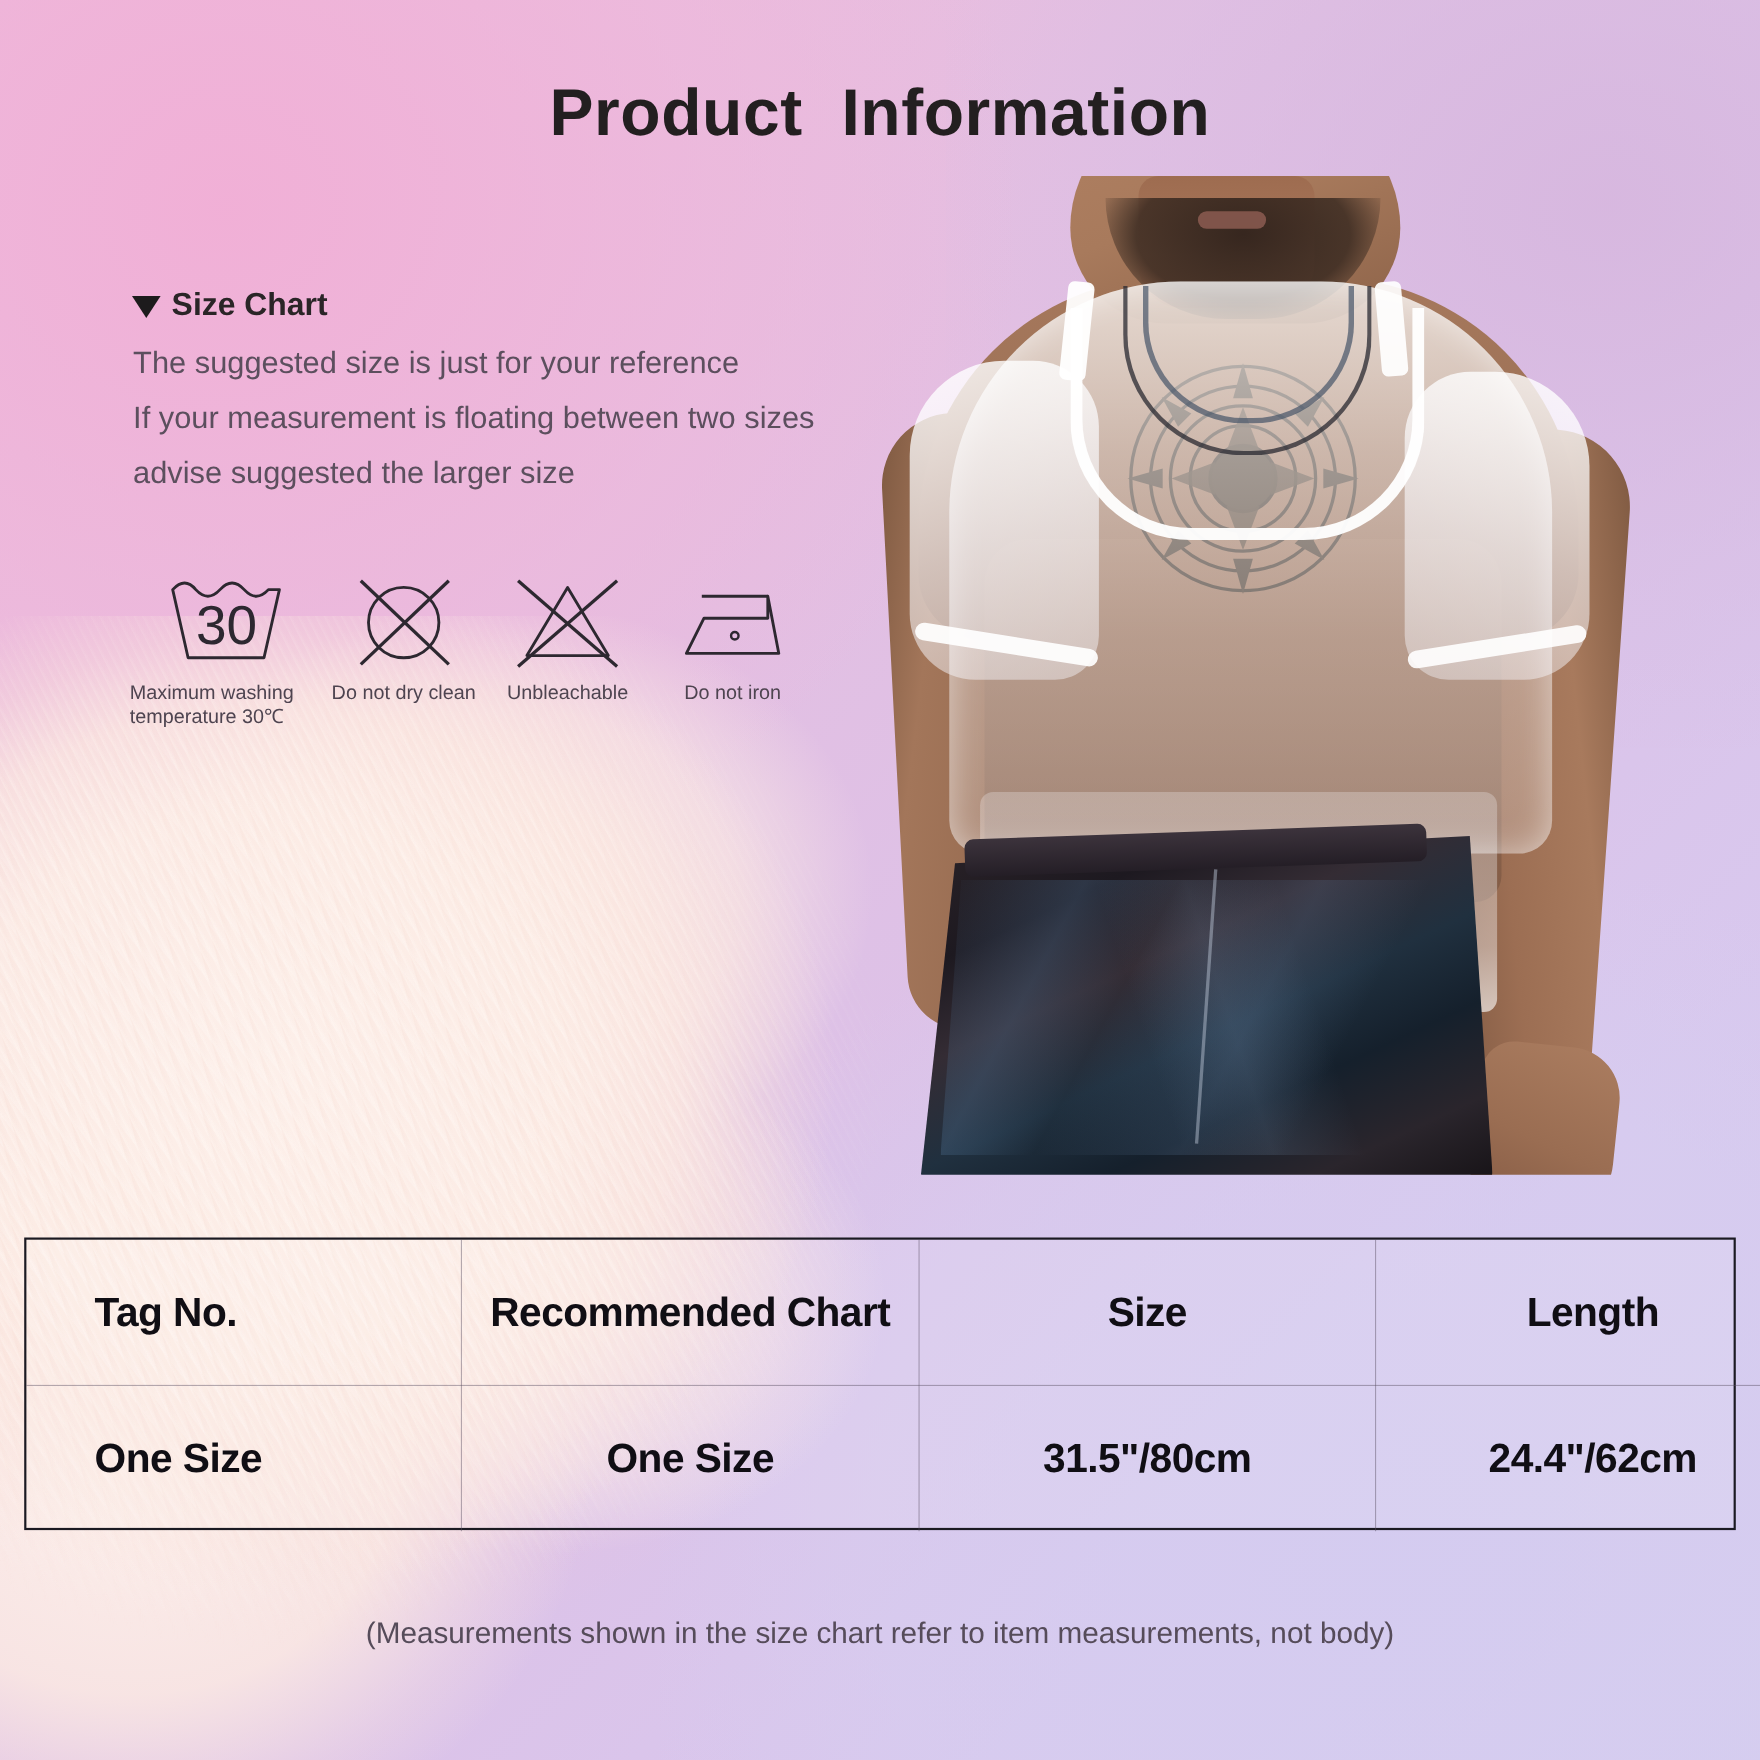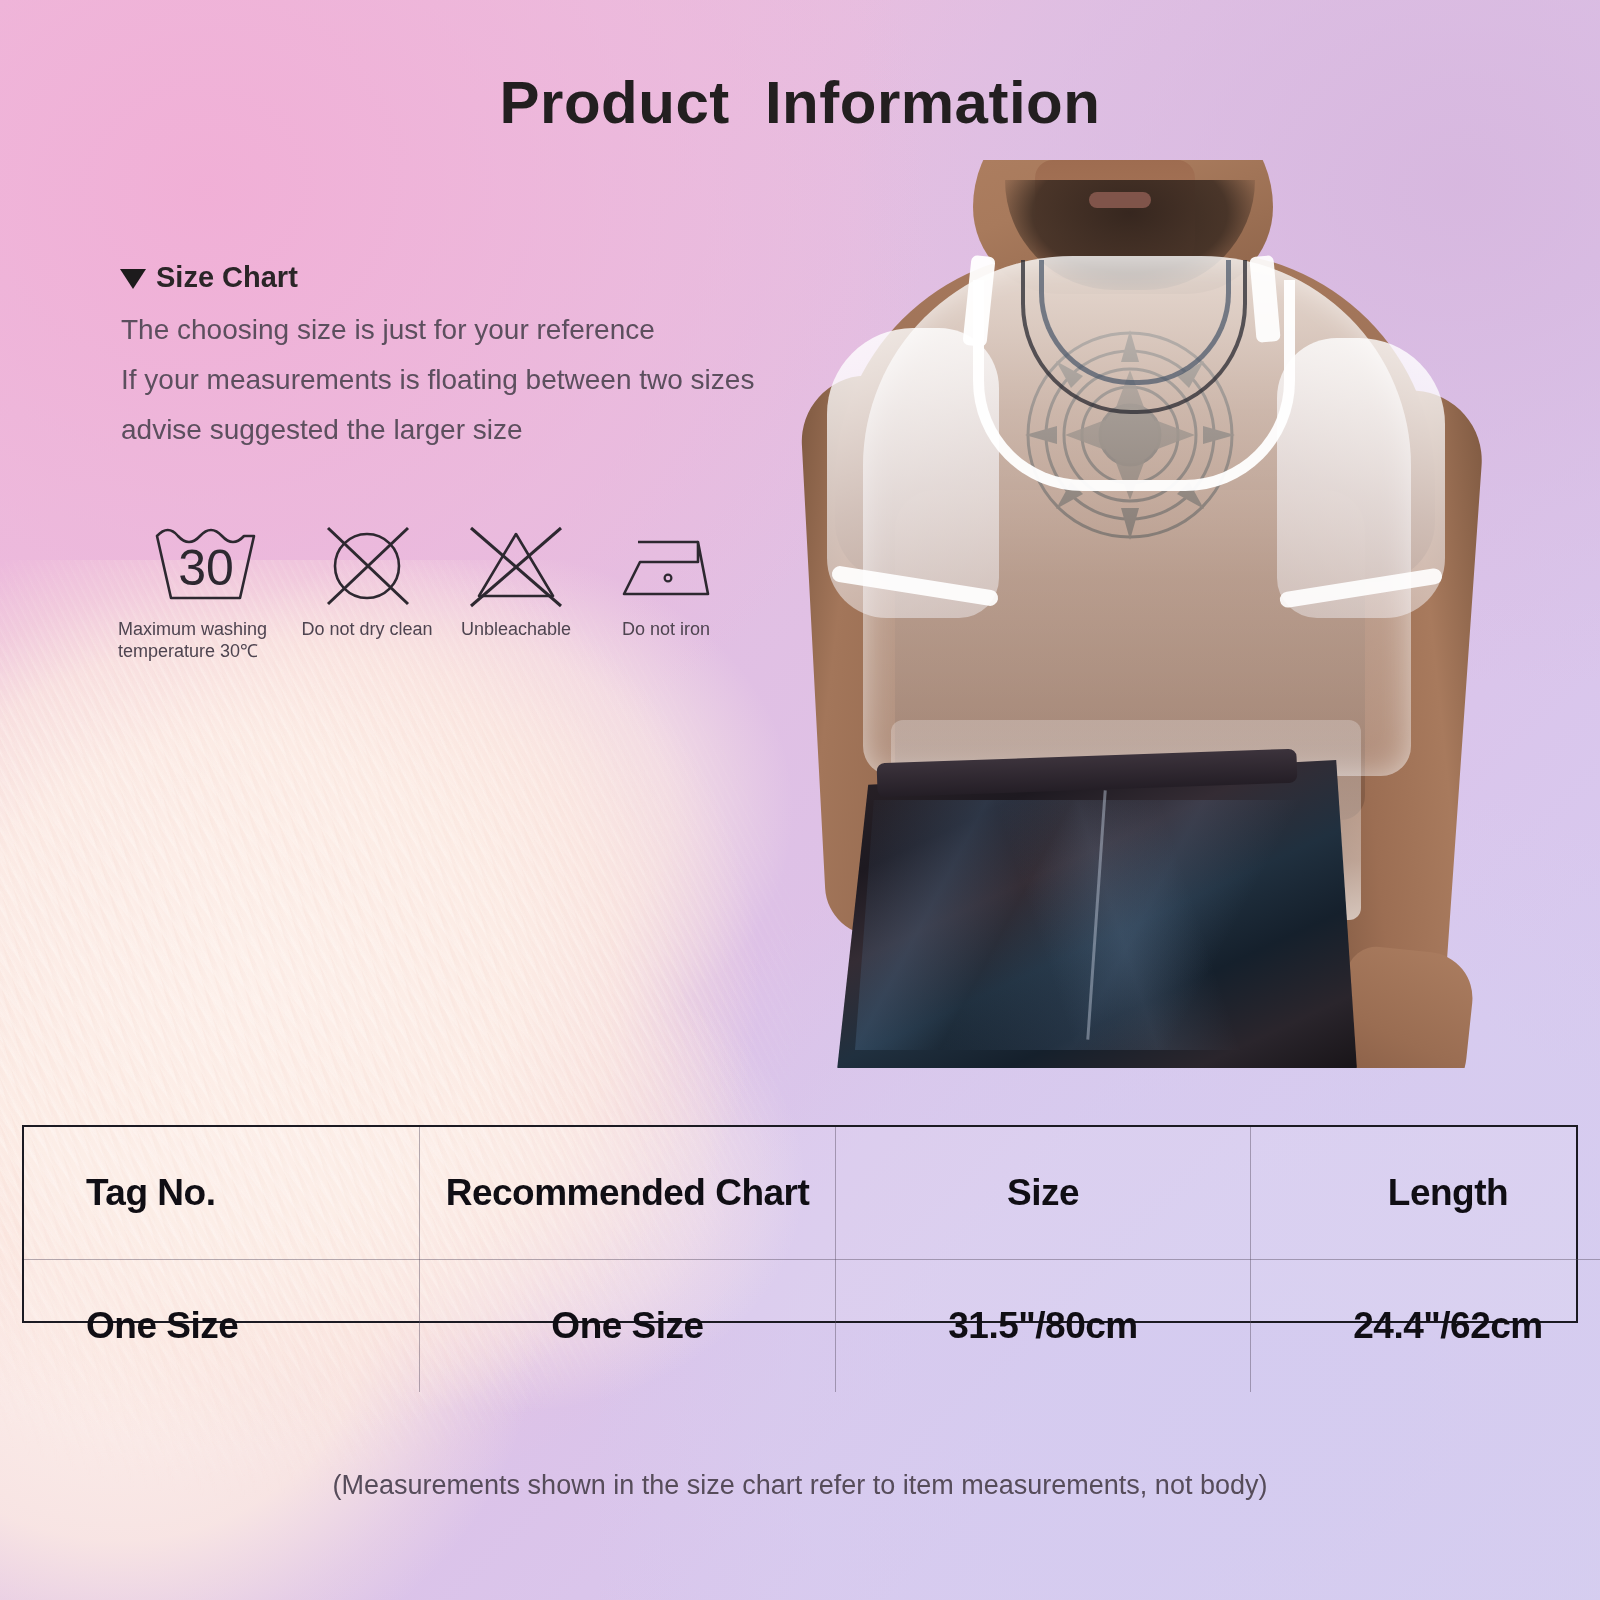--- a/index.html
+++ b/index.html
@@ -462,21 +462,21 @@
     background: rgba(180,190,205,0.5);
     transform: rotate(4deg);
   }
 
   
   .table-wrap {
     position: absolute;
     left: 22px;
     top: 1125px;
     width: 1556px;
-    height: 198px;
+    height: 266px;
     border: 2px solid #1b1a22;
     box-sizing: border-box;
     background: rgba(255,255,255,0.10);
   }
   table.size-table {
     width: 100%;
     height: 100%;
     border-collapse: collapse;
     table-layout: fixed;
   }
@@ -587,22 +587,22 @@
   </div>
 
   <div class="title">Product  Information</div>
 
   <div class="size-chart-head">
     <span class="tri-down"></span>
     <span class="size-chart-title">Size Chart</span>
   </div>
 
   <div class="desc-lines">
-    <p>The choosing size is just for your reference</p>
-    <p>If your measurements is floating between two sizes</p>
+    <p>The suggested size is just for your reference</p>
+    <p>If your measurement is floating between two sizes</p>
     <p>advise suggested the larger size</p>
   </div>
 
   <div class="care-row">
 
     <div class="care-item w1">
       <div class="care-sym">
         <svg width="130" height="96" viewBox="0 0 130 96">
           <path d="M16 20 Q27 8 37 20 Q48 32 59 20 Q70 8 81 20 Q92 32 103 20 L113 20 L99 82 L30 82 Z" fill="none" stroke="#2d2830" stroke-width="2.6" stroke-linejoin="round"></path>
           <text x="65" y="69" text-anchor="middle" font-family="'Liberation Sans',sans-serif" font-size="50" fill="#2d2830">30</text>

